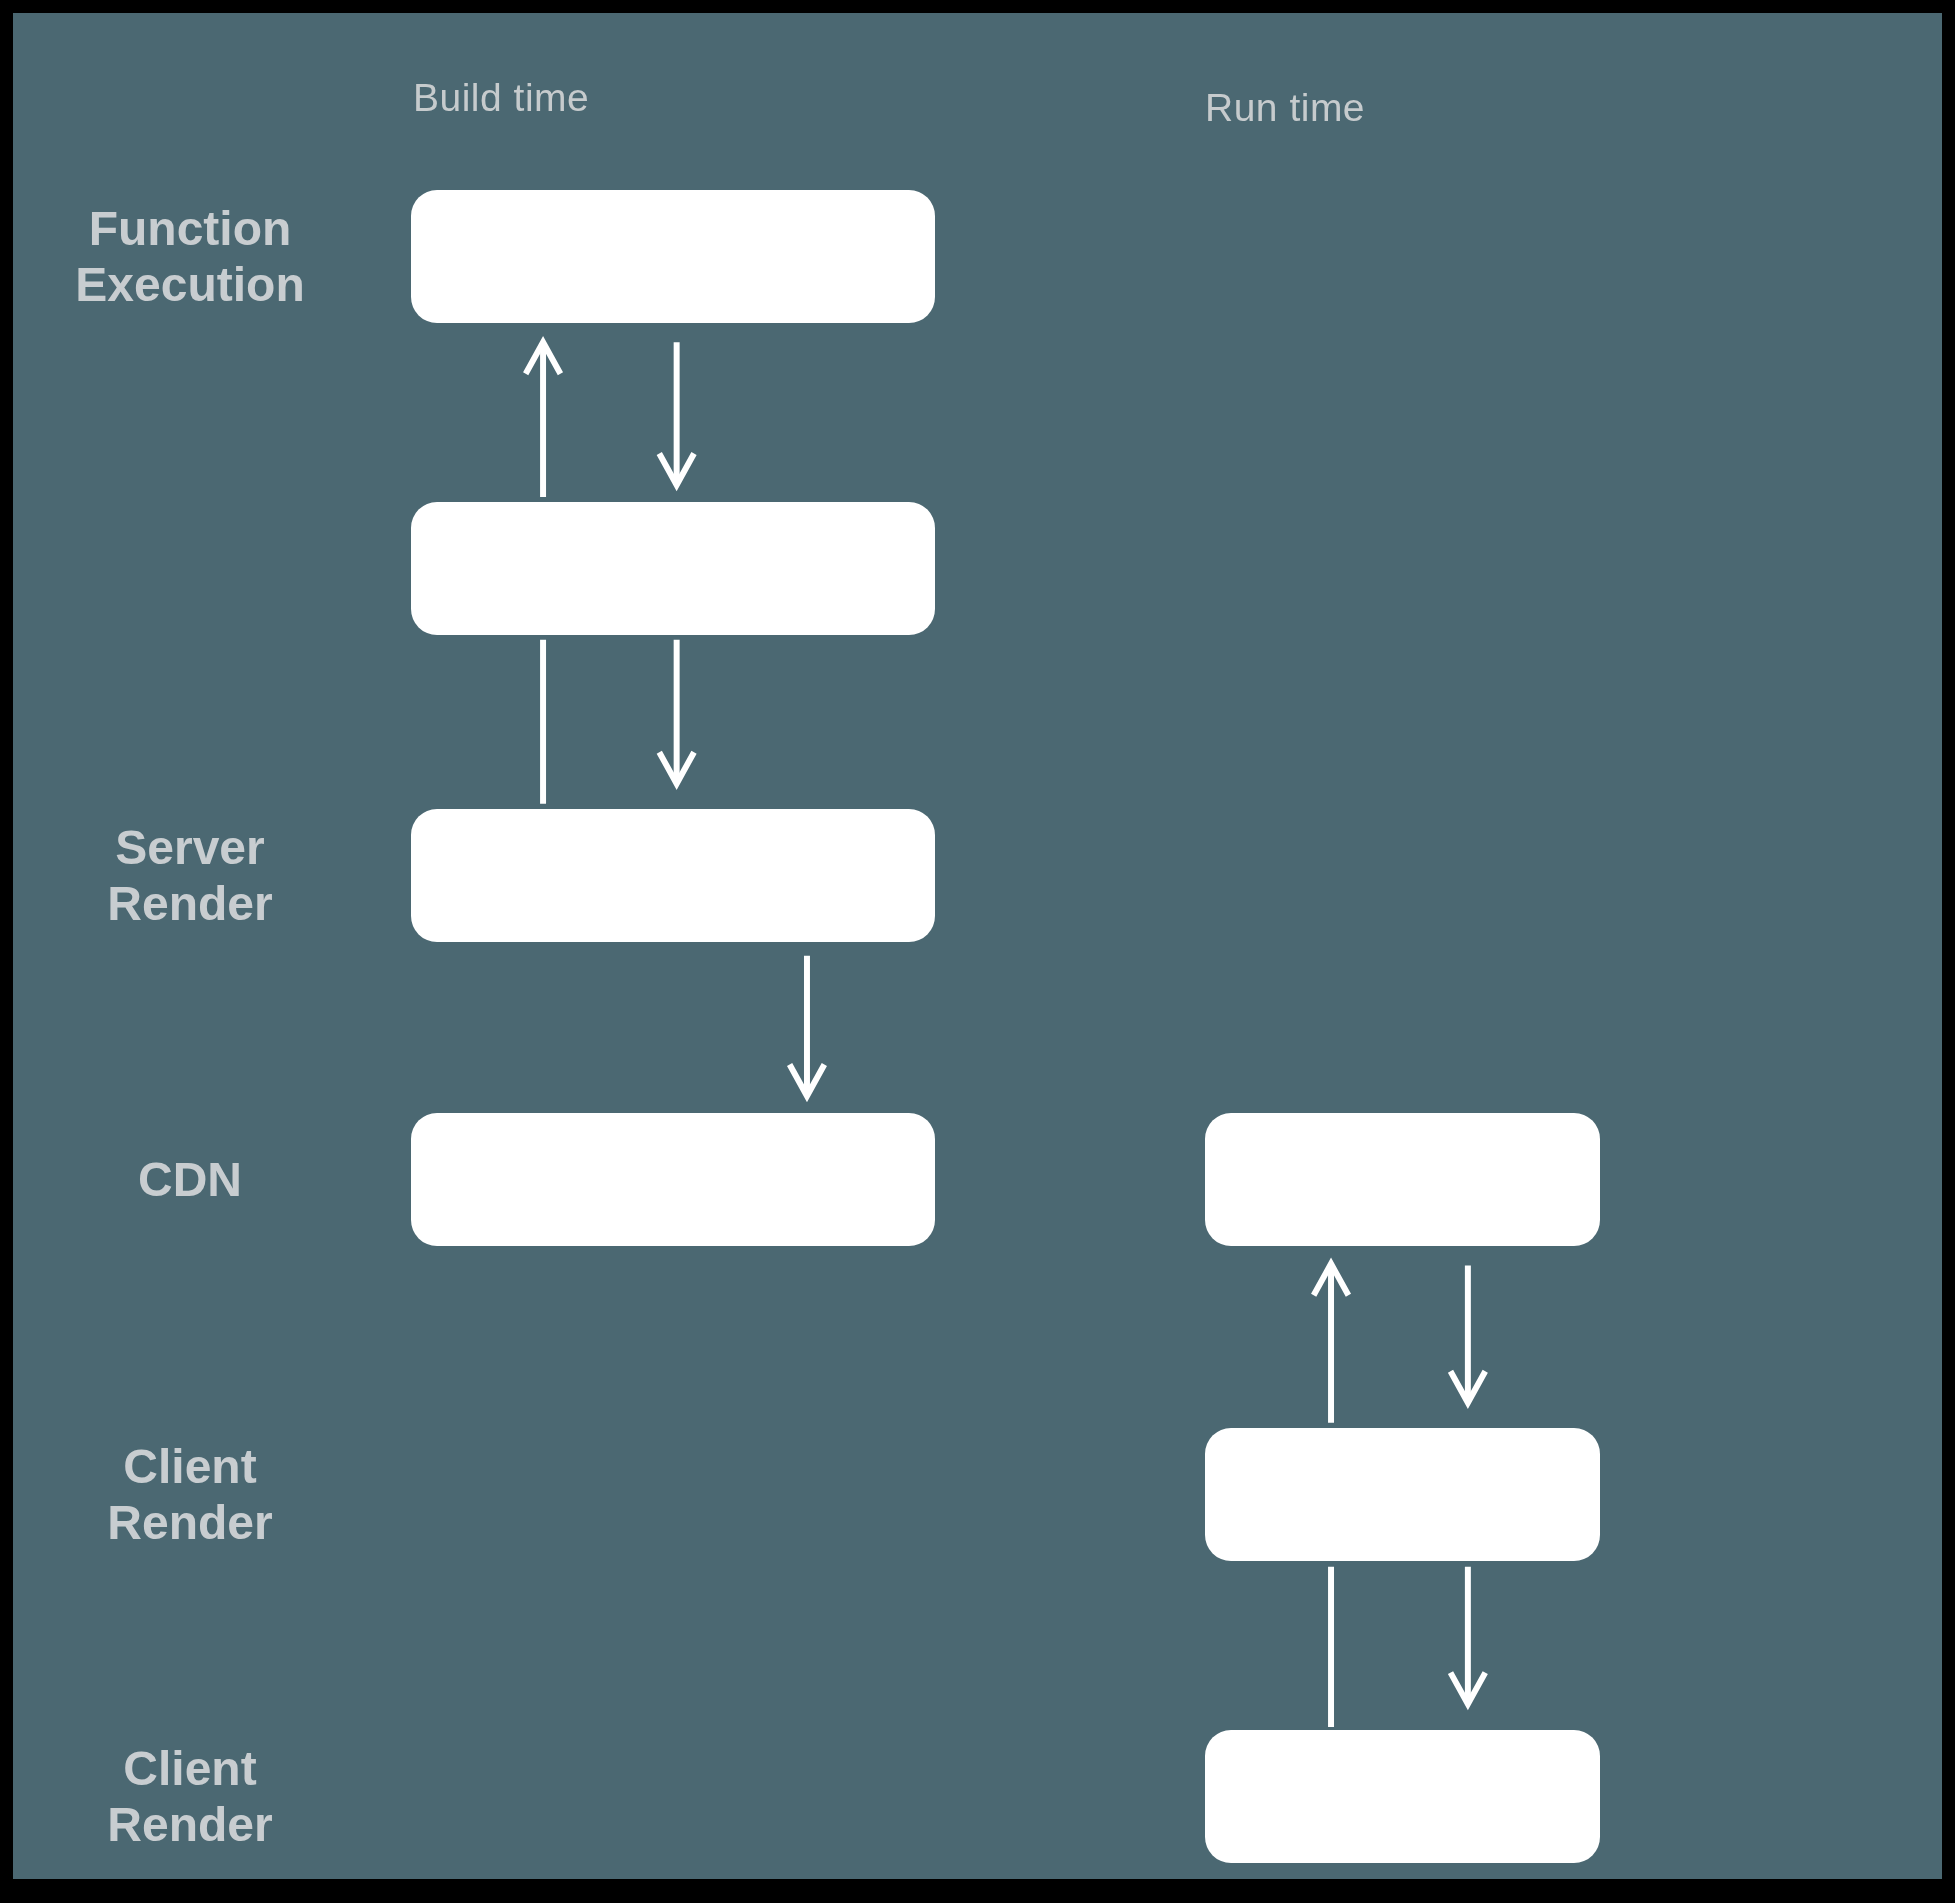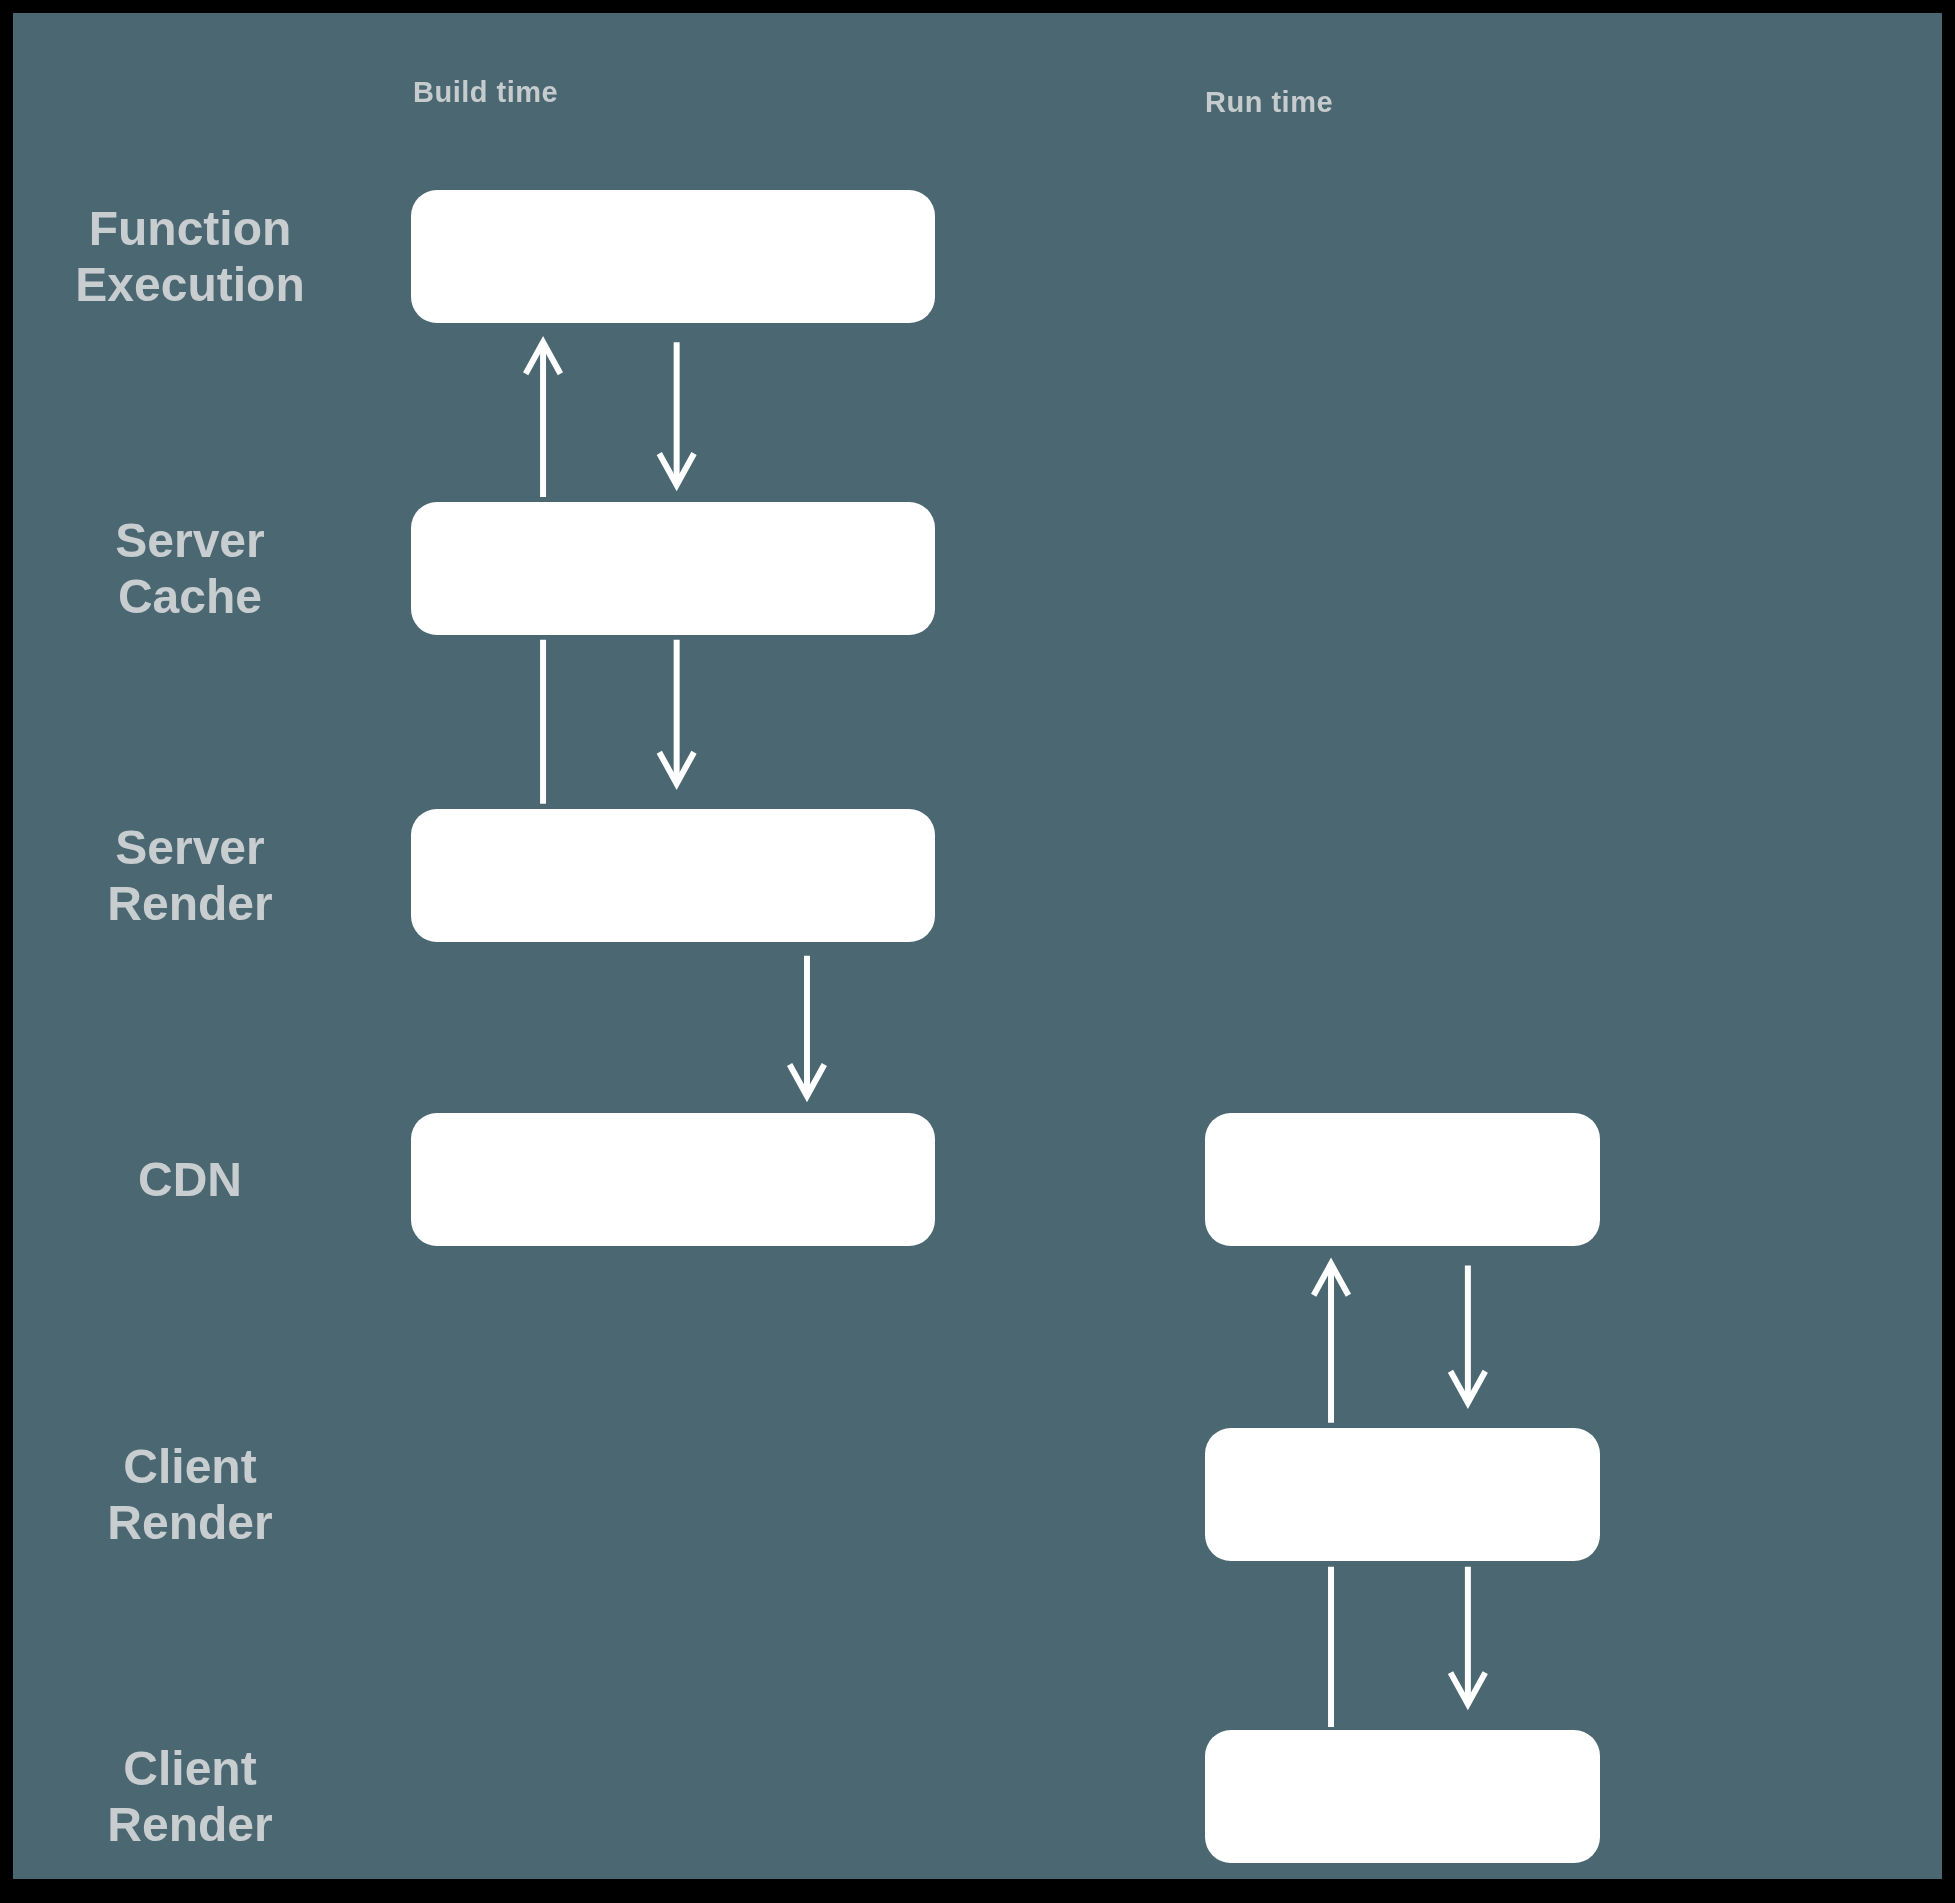--- a/index.html
+++ b/index.html
@@ -18,22 +18,22 @@
   #frame {
     position: absolute;
     inset: 0;
     border: 13px solid #000000;
     border-bottom-width: 24px;
     pointer-events: none;
     z-index: 5;
   }
   .col-header {
     position: absolute;
-    font-size: 29px;
-    font-weight: 700;
+    font-size: 39px;
+    font-weight: 400;
     letter-spacing: 0.5px;
     color: #c6cbcd;
     white-space: nowrap;
   }
   .row-label {
     position: absolute;
     left: 87px;
     width: 206px;
     display: flex;
     align-items: center;
@@ -66,21 +66,20 @@
 </head>
 <body>
 
 <div id="canvas">
   <div id="frame"></div>
 
   <div class="col-header" style="left:413px; top:76px;">Build time</div>
   <div class="col-header" style="left:1205px; top:86px;">Run time</div>
 
   <div class="row-label" style="top:190px; height:133px;">Function Execution</div>
-  <div class="row-label" style="top:502px; height:133px;">Server Cache</div>
   <div class="row-label" style="top:1113px; height:133px;">CDN</div>
   <div class="row-label" style="top:809px; height:133px;">Server Render</div>
   <div class="row-label" style="top:1428px; height:133px;">Client Render</div>
   <div class="row-label" style="top:1730px; height:133px;">Client Render</div>
 
   <div class="node-box box-build" style="top:190px;"></div>
   <div class="node-box box-build" style="top:502px;"></div>
   <div class="node-box box-build" style="top:809px;"></div>
   <div class="node-box box-build" style="top:1113px;"></div>
 

